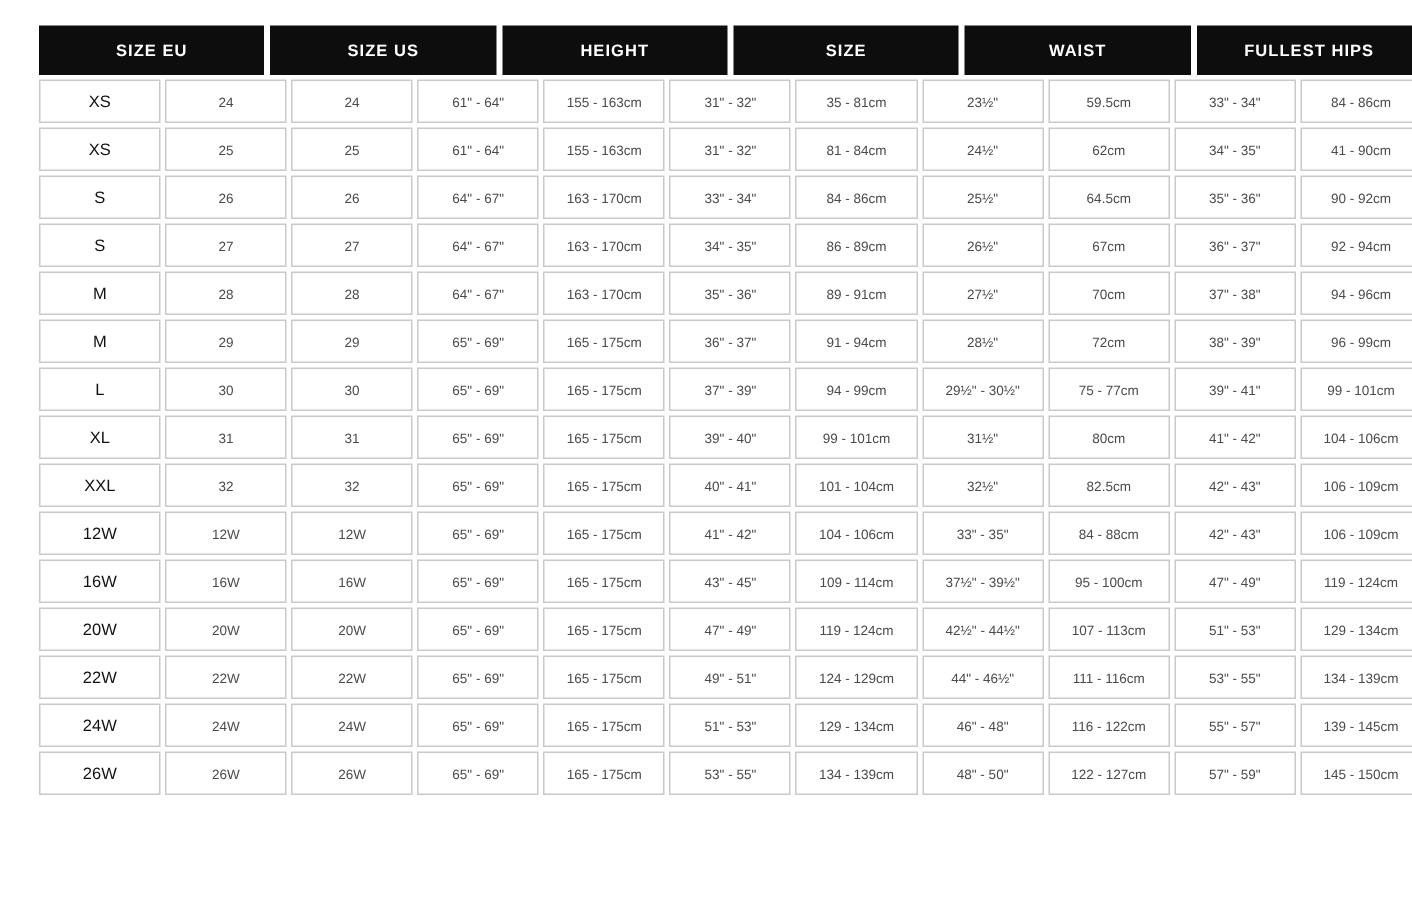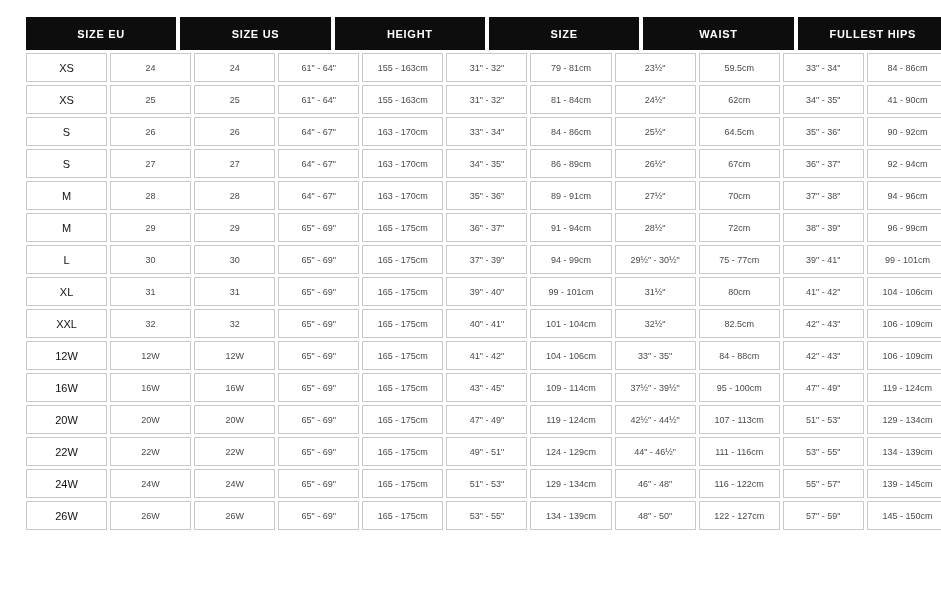--- a/index.html
+++ b/index.html
@@ -73,21 +73,21 @@
     </div>
   <table class="chart-body">
     <tbody id="table-body">
         <tr>
           <td class="label-cell">XS</td>
           <td>24</td>
           <td>24</td>
           <td>61" - 64"</td>
           <td>155 - 163cm</td>
           <td>31" - 32"</td>
-          <td>79 - 81cm</td>
+          <td>35 - 81cm</td>
           <td>23½"</td>
           <td>59.5cm</td>
           <td>33" - 34"</td>
           <td>84 - 86cm</td>
         </tr>
         <tr>
           <td class="label-cell">XS</td>
           <td>25</td>
           <td>25</td>
           <td>61" - 64"</td>

